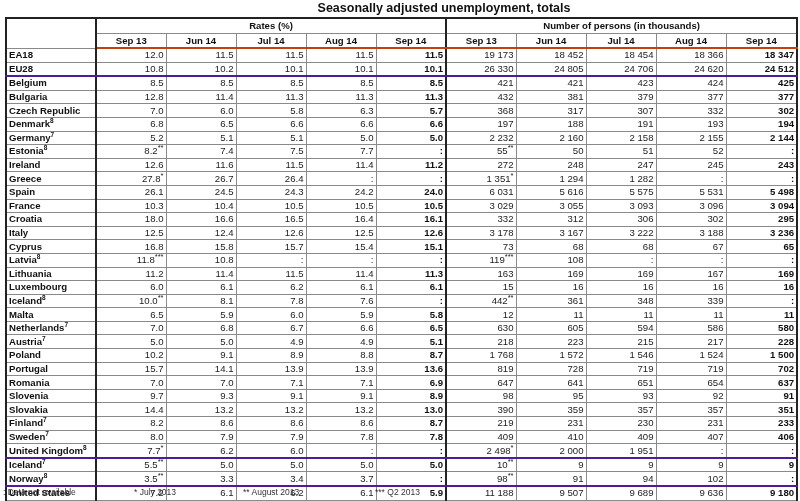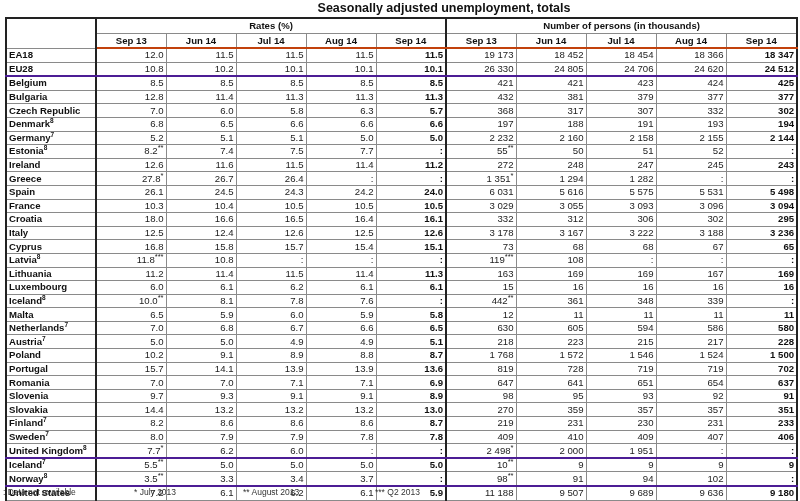--- a/index.html
+++ b/index.html
@@ -396,21 +396,21 @@
         <td class="num">92</td>
         <td class="num b thick-r">91</td>
       </tr>
       <tr>
         <td class="lbl"><span>Slovakia</span></td>
         <td class="num">14.4</td>
         <td class="num">13.2</td>
         <td class="num">13.2</td>
         <td class="num">13.2</td>
         <td class="num b thick-r">13.0</td>
-        <td class="num">270</td>
+        <td class="num">390</td>
         <td class="num">359</td>
         <td class="num">357</td>
         <td class="num">357</td>
         <td class="num b thick-r">351</td>
       </tr>
       <tr>
         <td class="lbl"><span>Finland</span><sup>7</sup></td>
         <td class="num">8.2</td>
         <td class="num">8.6</td>
         <td class="num">8.6</td>

